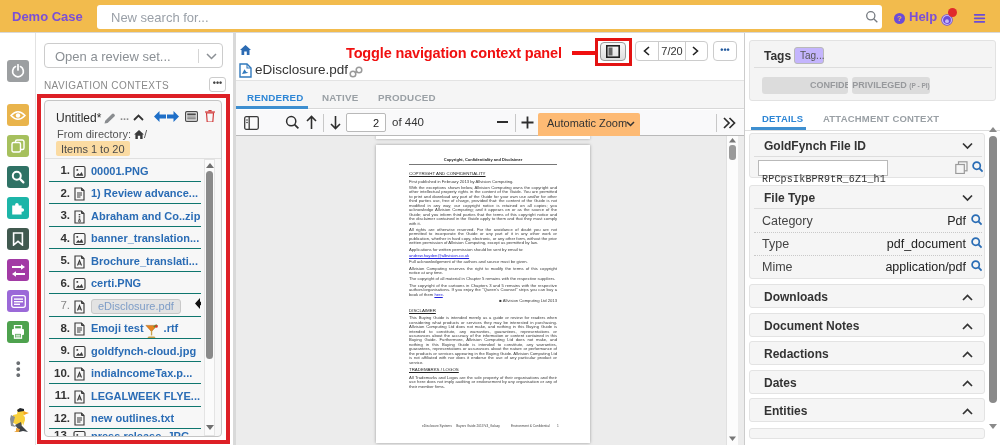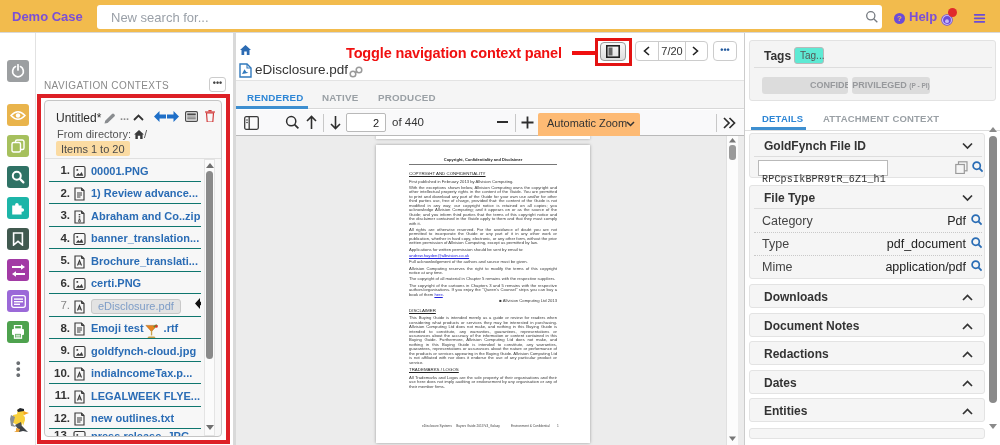--- a/index.html
+++ b/index.html
@@ -149,20 +149,27 @@
       <polygon points="10,4 13,2 17,3 17,5 11,6" fill="#23272b"></polygon>
       <polygon points="16,5 22,7 17,9" fill="#F5A623"></polygon>
       <polygon points="4,9 8,11 6,18 9,21 4,20 3,13" fill="#8a8f94"></polygon>
       <polygon points="8,19 14,16 15,21 11,23" fill="#4a4f54"></polygon>
       <polygon points="15,13 17,9 18,14 16,20" fill="#F8D03C"></polygon>
       <polygon points="11,22 15,20 21,26 16,25 12,26" fill="#3c4146"></polygon>
       <polygon points="9,22 13,23 12,26 7,26 9,25" fill="#E8A33D"></polygon>
     </svg>
   </div>
   <div id="lpanel">
+    <div id="reviewSet">
+        <span class="ph">Open a review set...</span>
+      <div style="position:absolute;left:153px;top:5px;width:1px;height:14px;background:#d5d5d5;"></div>
+      <svg class="abs" style="left:161px;top:9px" width="11" height="7" viewBox="0 0 11 7">
+          <path d="M1 1 L5.5 5.5 10 1" fill="none" stroke="#8b9095" stroke-width="1.5"></path>
+        </svg>
+    </div>
     <div id="navLabel">NAVIGATION CONTEXTS</div>
     <div id="navDots">•••</div>
     <div id="redbox"></div>
     <div id="navpanel">
       <div style="position:absolute;left:11px;top:10px;font-size:12px;color:#2b2b2b;">Untitled*</div>
       <svg class="abs" style="left:59px;top:12px" width="12" height="11" viewBox="0 0 12 11">
           <path d="M0.5 10.5 L1.2 7.8 8 1 a1.4 1.4 0 0 1 2 0 l0.4 0.4 a1.4 1.4 0 0 1 0 2 L3.6 10 z" fill="#8a8d90"></path>
         </svg>
       <div style="position:absolute;left:75px;top:9px;font-size:11px;color:#8a8a8a;font-weight:bold;">...</div>
       <svg class="abs" style="left:88px;top:13px" width="11" height="7" viewBox="0 0 11 7">
@@ -361,21 +368,21 @@
         </svg>
       <div style="position:absolute;left:493px;top:9px;width:7px;height:15px;background:#9a9a9a;border-radius:3px;"></div>
       <svg class="abs" style="left:493px;top:300px" width="7" height="5" viewBox="0 0 7 5">
           <path d="M0 0.5 L3.5 5 7 0.5 z" fill="#777"></path>
         </svg>
     </div>
   </div>
   <div id="rpane">
     <div style="position:absolute;left:4px;top:7px;width:247px;height:61px;background:#f4f4f4;border:1px solid #e2e2e2;border-radius:3px;">
       <span style="position:absolute;left:14px;top:8px;font-size:12px;font-weight:bold;color:#333;">Tags</span>
-      <div style="position:absolute;left:44px;top:6px;width:30px;height:17px;background:#5eead4;border:1px solid #b9b9b9;border-radius:3px;font-size:10px;color:#555;padding:2px 0 0 5px;">Tag...</div>
+      <div style="position:absolute;left:44px;top:6px;width:30px;height:17px;background:#c4b5fd;border:1px solid #b9b9b9;border-radius:3px;font-size:10px;color:#555;padding:2px 0 0 5px;">Tag...</div>
       <div style="position:absolute;left:4px;top:26px;width:238px;height:1px;background:#ddd;"></div>
       <div class="pill" style="left:12px;width:86px;padding-left:48px;">CONFIDENTIAL (...</div>
       <div class="pill" style="left:102px;width:78px;">PRIVILEGED <span style="font-size:6.5px">(P - PI)</span></div>
     </div>
     <span style="position:absolute;left:17px;top:80px;font-size:9.5px;font-weight:bold;color:#2E86D5;letter-spacing:.2px;">DETAILS</span>
     <span style="position:absolute;left:78px;top:80px;font-size:9.5px;font-weight:bold;color:#9aa0a5;letter-spacing:.2px;">ATTACHMENT CONTEXT</span>
     <div style="position:absolute;left:6px;top:94px;width:55px;height:3px;background:#3E8FD0;"></div>
     <div style="position:absolute;left:0;top:97px;width:256px;height:1px;background:#ddd;"></div>
     <div class="sect" style="top:100px;height:45px;">
       <span class="shead">GoldFynch File ID</span>

